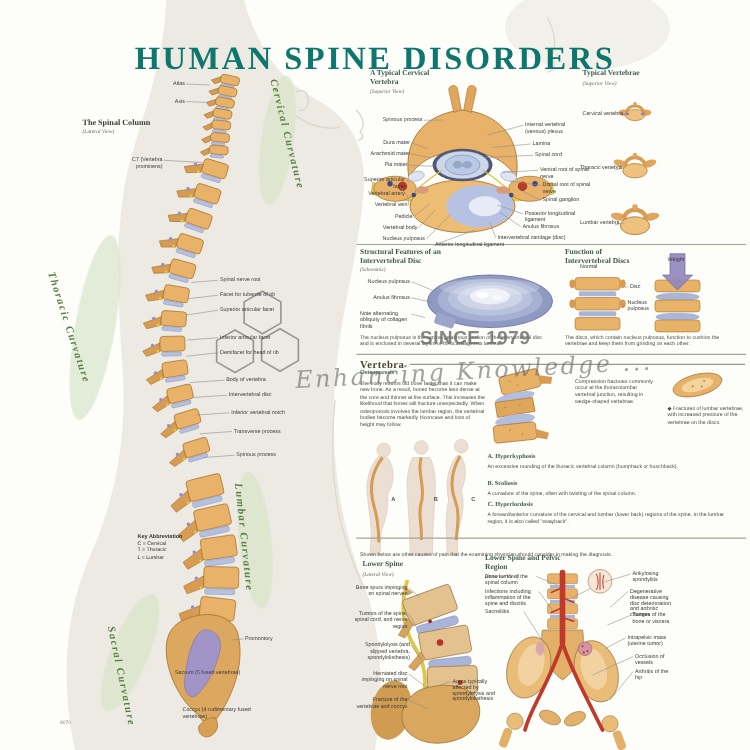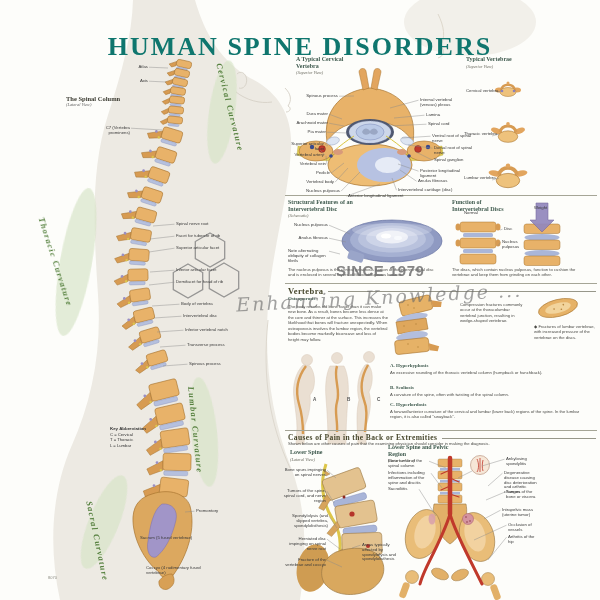--- a/index.html
+++ b/index.html
@@ -490,23 +490,20 @@
         <line x1="506.5" y1="525.2" x2="474" y2="540"></line>
         <line x1="506.5" y1="537.2" x2="488" y2="560"></line>
       </g>
 </svg>
 
 <h1 id="title">HUMAN SPINE DISORDERS</h1>
 
 <div class="sect" style="left:288px;top:286px;width:308px">
   <span>Vertebra</span>
     </div>
-<div class="sect" style="left:288px;top:433px;width:308px;font-size:7.5px">
-  <span>Causes of Pain in the Back or Extremities</span>
-    </div>
 
 <div class="hr" style="left:285px;top:195px;width:312px"></div>
 <div class="hr" style="left:285px;top:283px;width:312px"></div>
 <div class="hr" style="left:285px;top:430px;width:312px"></div>
 
 <div class="head-block" style="left:66px;top:95px;width:62px">
   <span>The Spinal Column</span>
   <span class="it">(Lateral View)</span>
 </div>
 

